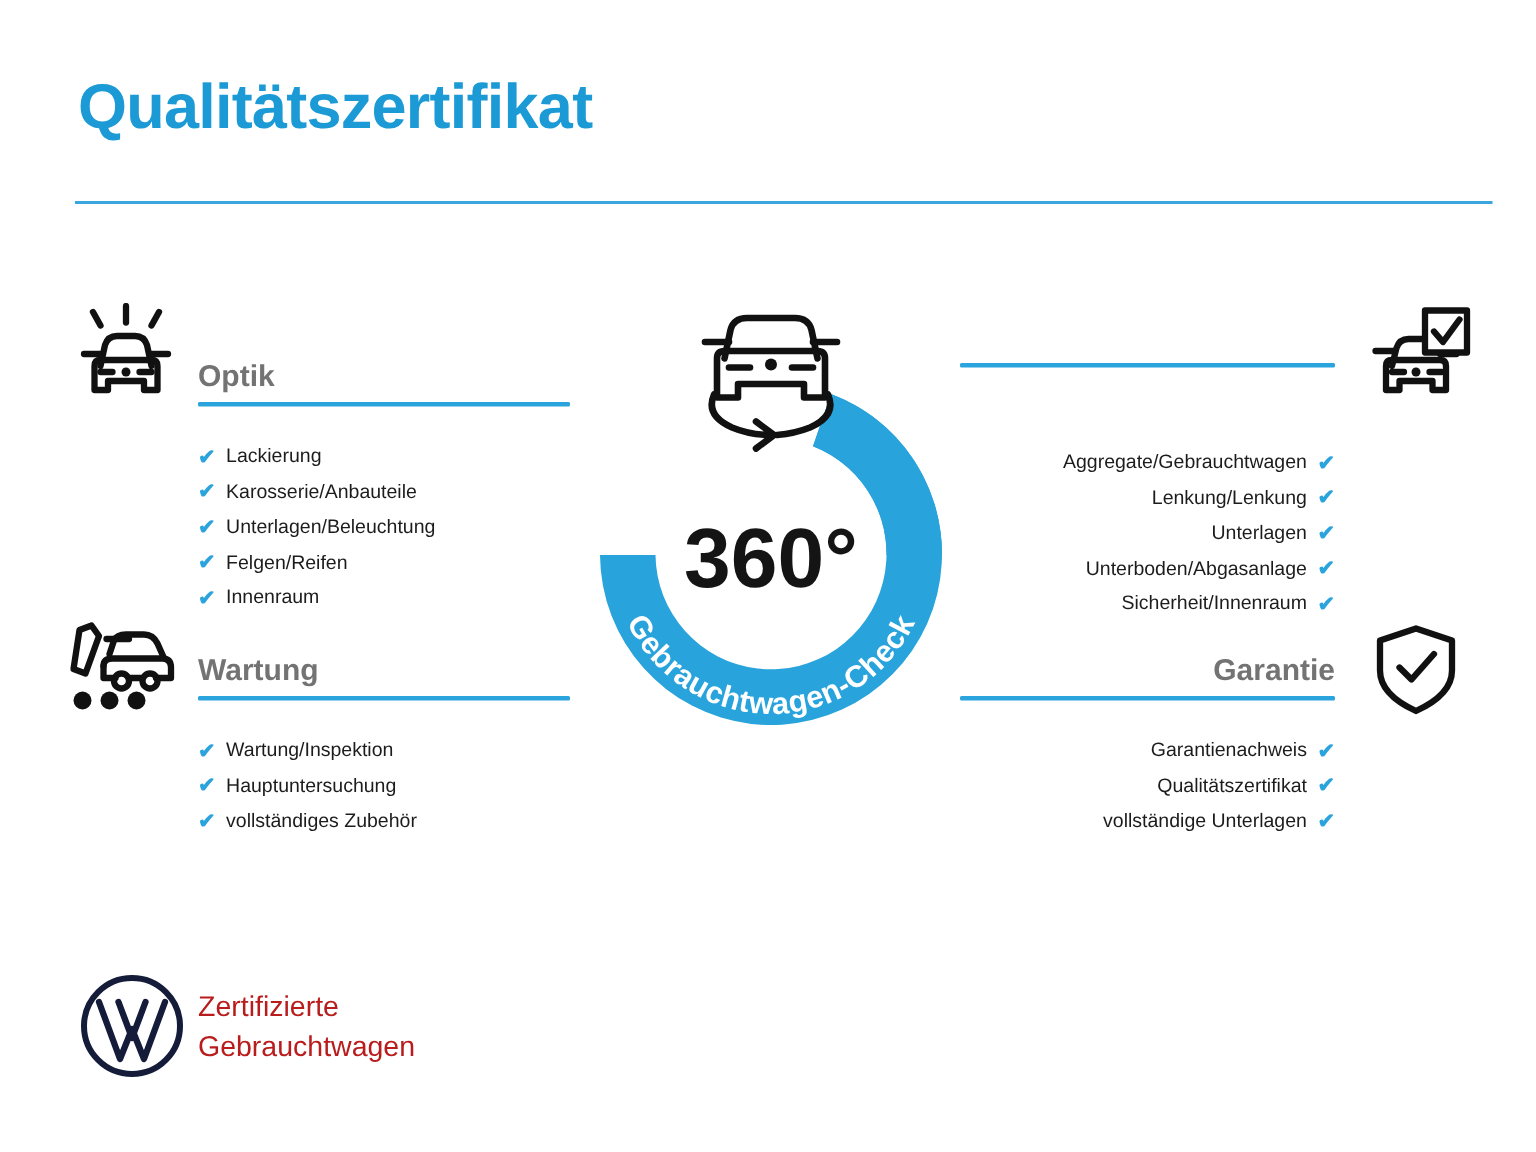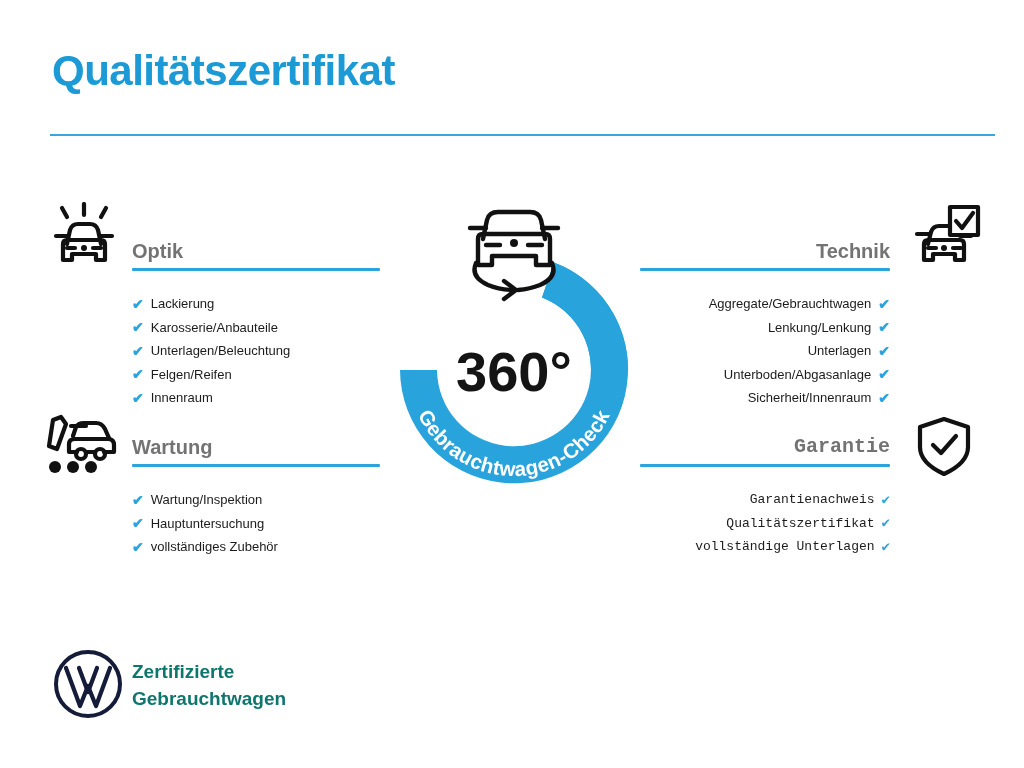--- a/index.html
+++ b/index.html
@@ -92,21 +92,21 @@
   
   .block.right .block-title { text-align: right; }
   .block.right .items { text-align: right; }
   .block.right .item { justify-content: flex-end; }
   .block.right .check { margin-left: 7px; }
 
   
   #block-optik   { left: 132px; top: 238px; width: 248px; }
   #block-wartung { left: 132px; top: 434px; width: 248px; }
   #block-technik { left: 640px; top: 238px; width: 250px; }
-  #block-garantie{ left: 640px; top: 434px; width: 250px; font-family: Liberation Mono, monospace; }
+  #block-garantie{ left: 640px; top: 434px; width: 250px; }
 
   
   .quad-icon {
     position: absolute;
   }
   #icon-optik    { left: 46px;  top: 202px; }
   #icon-wartung  { left: 42px;  top: 414px; }
   #icon-technik  { left: 908px; top: 202px; }
   #icon-garantie { left: 912px; top: 414px; }
 
@@ -132,22 +132,22 @@
     left: 52px;
     top: 648px;
     width: 72px;
     height: 72px;
   }
   #footer-text {
     position: absolute;
     left: 132px;
     top: 658px;
     font-size: 19px;
-    font-weight: bold;
-    color: #0f766e;
+    font-weight: normal;
+    color: #b91c1c;
     line-height: 27px;
     white-space: nowrap;
   }
   #footer-text div { display: block; }
 </style>
 </head>
 <body>
 
 <div class="page">
 
@@ -299,21 +299,20 @@
       </li>
       <li class="item">
         <span class="check">✔</span>
         <span>vollständiges Zubehör</span>
       </li>
     </ul>
   </div>
 
   <div class="block right" id="block-technik">
     <div class="block-head">
-      <div class="block-title">Technik</div>
       <div class="block-rule"></div>
     </div>
     <ul class="items">
       <li class="item">
         <span>Aggregate/Gebrauchtwagen</span>
         <span class="check">✔</span>
       </li>
       <li class="item">
         <span>Lenkung/Lenkung</span>
         <span class="check">✔</span>

